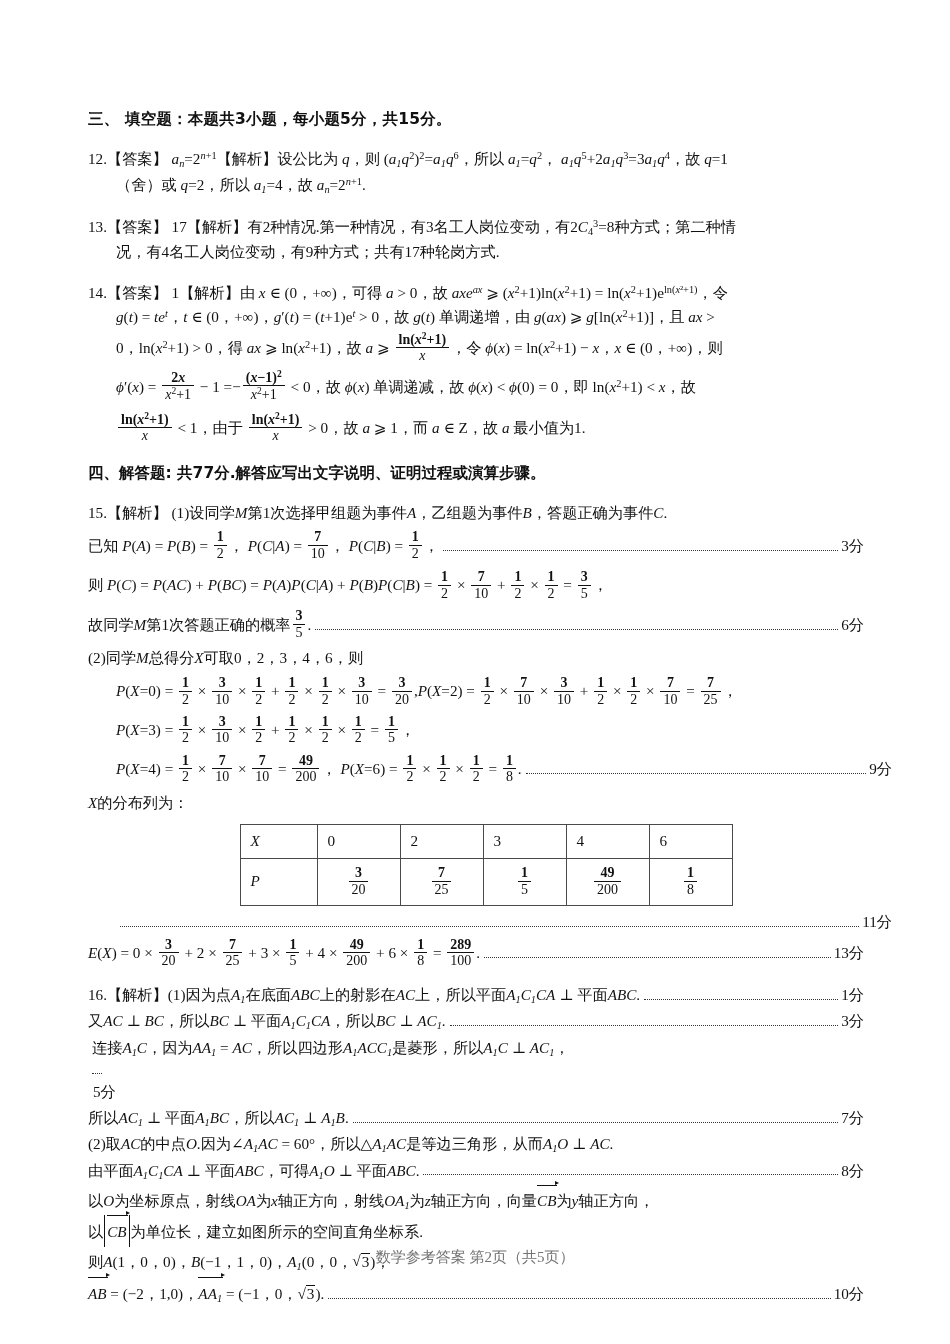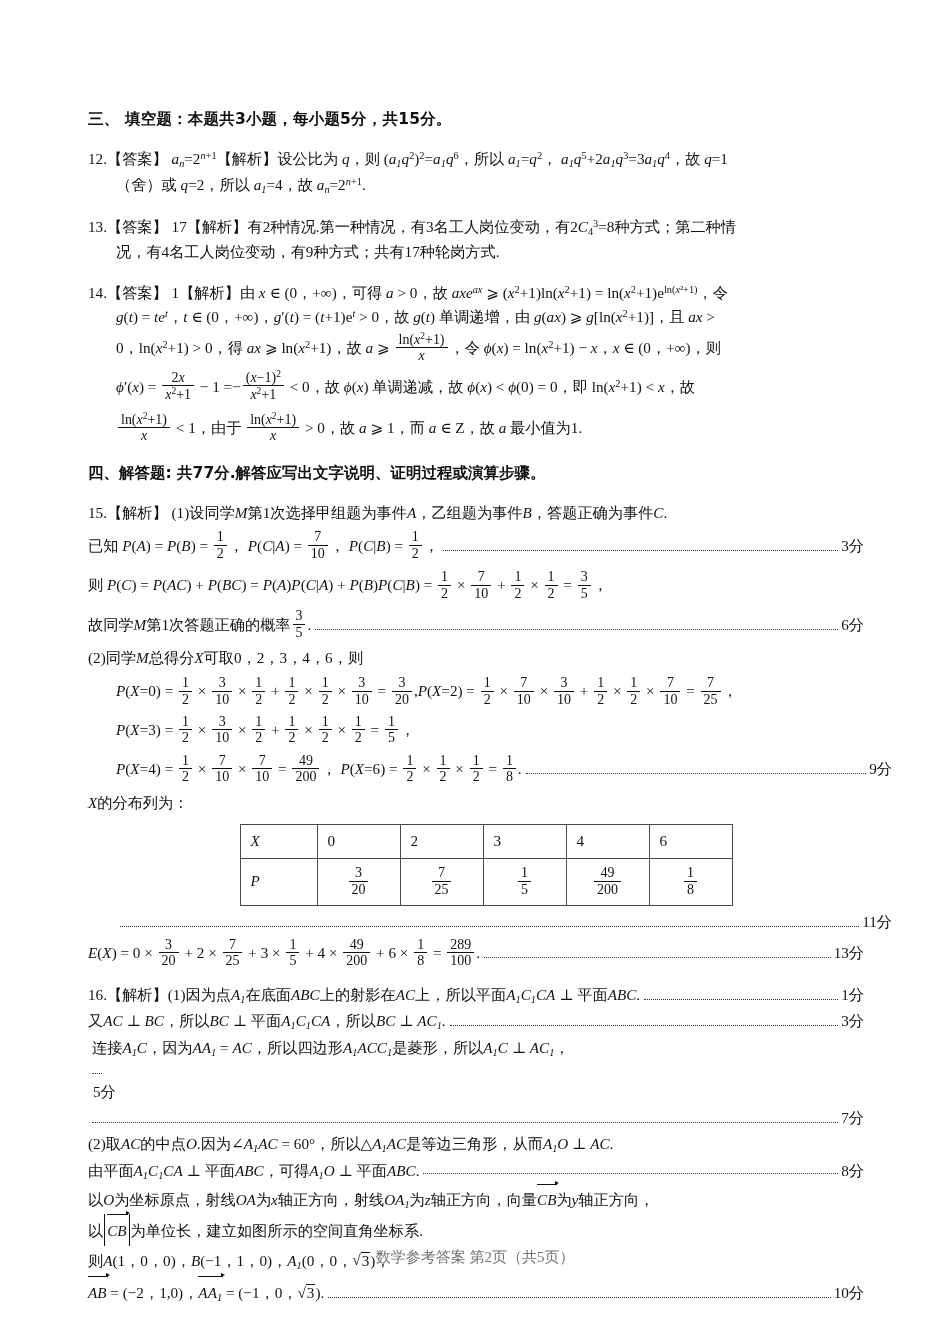--- a/index.html
+++ b/index.html
@@ -73,21 +73,21 @@
 
   
   .frac {
     display: inline-block;
     vertical-align: -0.52em;
     text-align: center;
     font-size: 0.92em;
     line-height: 1.12;
     margin: 0 2px;
   }
-  .frac .num { display: block; padding: 0 3px; }
+  .frac .num { display: block; padding: 0 3px; font-weight: bold; }
   .frac .den { display: block; border-top: 1px solid #111; padding: 0 3px; }
 
   
   .sqrt {
     display: inline-block;
     position: relative;
     padding-left: 0.55em;
   }
   .sqrt::before {
     content: "√";
@@ -338,20 +338,21 @@
       <span class="score">3分</span>
     </div>
 
     <div class="scoreline" style="line-height:1.72;flex-direction:column;">
       <span class="txt">连接<i>A</i><sub>1</sub><i>C</i>，因为<i>AA</i><sub>1</sub> = <i>AC</i>，所以四边形<i>A</i><sub>1</sub><i>ACC</i><sub>1</sub>是菱形，所以<i>A</i><sub>1</sub><i>C</i> ⊥ <i>AC</i><sub>1</sub>，</span>
       <span class="dots"></span>
       <span class="score">5分</span>
     </div>
 
     <div class="scoreline" style="line-height:1.72;">
+      <span class="txt">所以<i>AC</i><sub>1</sub> ⊥ 平面<i>A</i><sub>1</sub><i>BC</i>，所以<i>AC</i><sub>1</sub> ⊥ <i>A</i><sub>1</sub><i>B</i>.</span>
       <span class="dots"></span>
       <span class="score">7分</span>
     </div>
 
     <div class="item-line" style="line-height:1.72;">
       <span>(2)</span><span>取<i>AC</i>的中点<i>O</i>.因为∠<i>A</i><sub>1</sub><i>AC</i> = 60°，所以△<i>A</i><sub>1</sub><i>AC</i>是等边三角形，从而<i>A</i><sub>1</sub><i>O</i> ⊥ <i>AC</i>.</span>
     </div>
 
     <div class="scoreline" style="line-height:1.72;align-items:center;">
       <span class="txt">由平面<i>A</i><sub>1</sub><i>C</i><sub>1</sub><i>CA</i> ⊥ 平面<i>ABC</i>，可得<i>A</i><sub>1</sub><i>O</i> ⊥ 平面<i>ABC</i>.</span>

